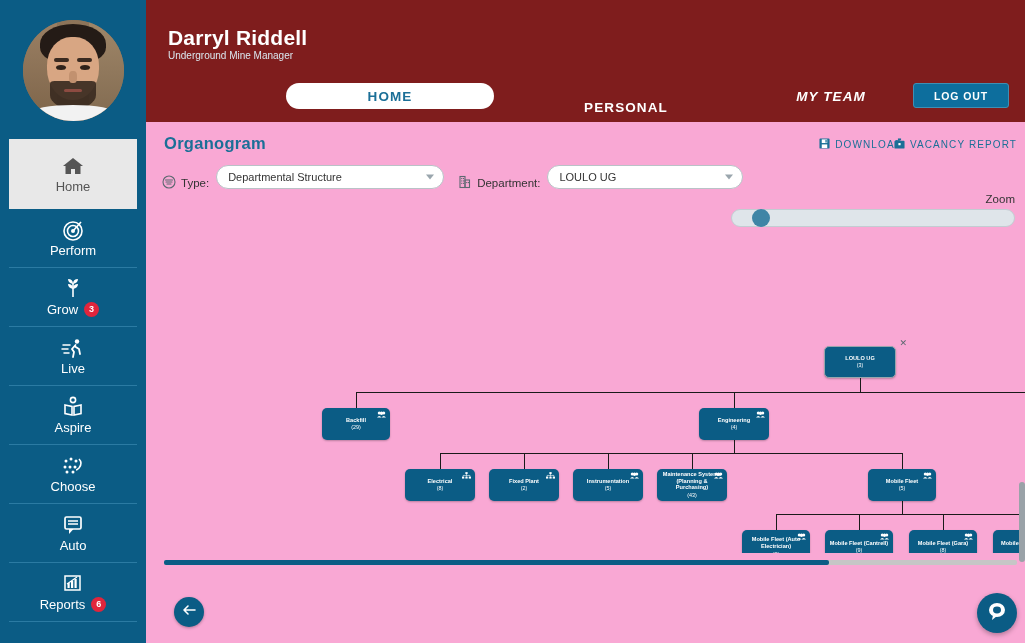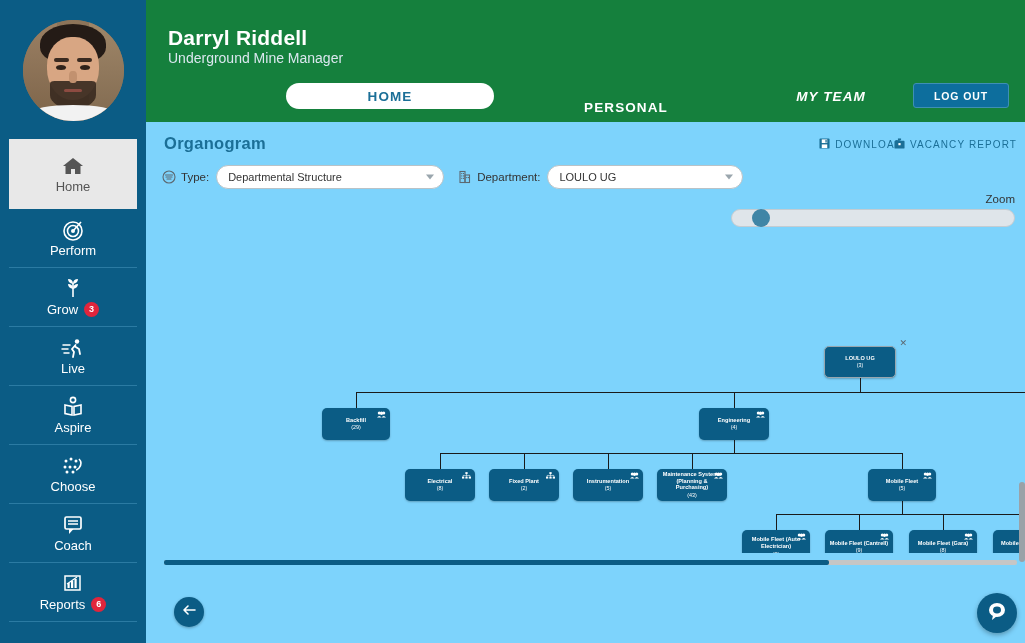--- a/index.html
+++ b/index.html
@@ -110,33 +110,33 @@
     height: 643px;
     position: relative;
     background: #f1f1f1;
     display: flex;
     flex-direction: column;
   }
 
   
   #topbar {
     height: 122px;
-    background: #15803d;
+    background: #7f1d1d;
     position: relative;
     flex: 0 0 122px;
     text-align: center;
   }
   #user-name {
     position: absolute; left: 22px; top: 26px;
     color: #ffffff; font-size: 21px; font-weight: bold;
     letter-spacing: .2px;
   }
   #user-role {
     position: absolute; left: 22px; top: 50px;
-    color: #dbe7ef; font-size: 14px;
+    color: #dbe7ef; font-size: 10px;
   }
   #tabs {
     position: absolute; left: 0; right: 0; top: 83px;
     height: 28px;
   }
   .tab {
     position: absolute;
     top: 0;
     height: 26px;
     display: flex; align-items: center; justify-content: center;
@@ -163,21 +163,21 @@
     color: #ffffff;
     font-size: 10.5px; font-weight: bold; letter-spacing: .9px;
     display: flex; align-items: center; justify-content: center;
     cursor: pointer;
   }
 
   
   #content {
     flex: 1 1 auto;
     position: relative;
-    background: #7dd3fc;
+    background: #f9a8d4;
     overflow: hidden;
   }
   #panel-title {
     position: absolute; left: 18px; top: 12px;
     font-size: 16.5px; font-weight: bold; color: #1b6f97;
     letter-spacing: .3px;
   }
   .hdr-action {
     position: absolute; top: 16px;
     display: flex; align-items: center; gap: 5px;
@@ -186,21 +186,21 @@
   }
   #act-download { right: 122px; }
   #act-vacancy  { right: 8px; }
 
   
   #filters {
     position: absolute; left: 14px; right: 8px; top: 40px;
     height: 30px;
     display: flex; align-items: center;
   }
-  .fgroup { display: flex; align-items: center; }
+  .fgroup { display: flex; align-items: flex-end; }
   .fgroup .gic { width: 18px; display:flex; align-items:center; justify-content:center; }
   .fgroup .flabel { font-size: 11.5px; color: #333; margin: 0 7px 0 3px; }
   .select {
     position: relative;
     height: 24px;
     border: 1px solid #b9c2c7;
     border-radius: 12px;
     background: #ffffff;
     display: flex; align-items: center;
     padding: 0 22px 0 11px;
@@ -440,21 +440,21 @@
 
       <div class="nav-item">
         <span class="ic">
           <svg width="24" height="22" viewBox="0 0 24 22">
               <rect x="4" y="3" width="16" height="12" rx="1.5" fill="none" stroke="#fff" stroke-width="1.7"></rect>
               <path d="M7 7 h10 M7 10 h10" stroke="#fff" stroke-width="1.5"></path>
               <path d="M8 15 L8 20 L12.5 15 Z" fill="#fff"></path>
             </svg>
         </span>
         <span class="lbl">
-            <span>Coach</span>
+            <span>Auto</span>
           </span>
       </div>
 
       <div class="nav-item">
         <span class="ic">
           <svg width="24" height="22" viewBox="0 0 24 22">
               <rect x="4" y="4" width="15" height="14" fill="none" stroke="#fff" stroke-width="1.5"></rect>
               <rect x="6.5" y="11" width="2.2" height="5" fill="#fff"></rect>
               <rect x="10" y="9" width="2.2" height="7" fill="#fff"></rect>
               <rect x="13.5" y="7" width="2.2" height="9" fill="#fff"></rect>

